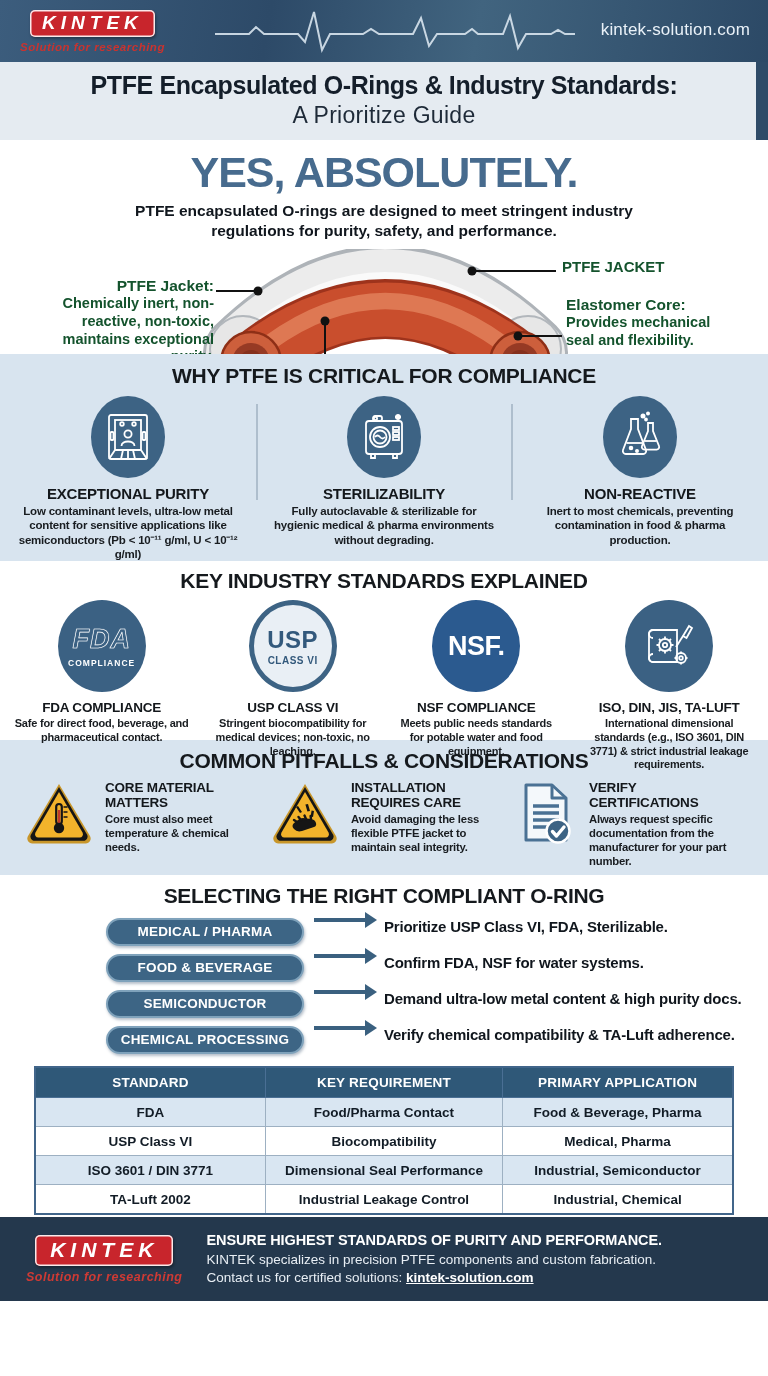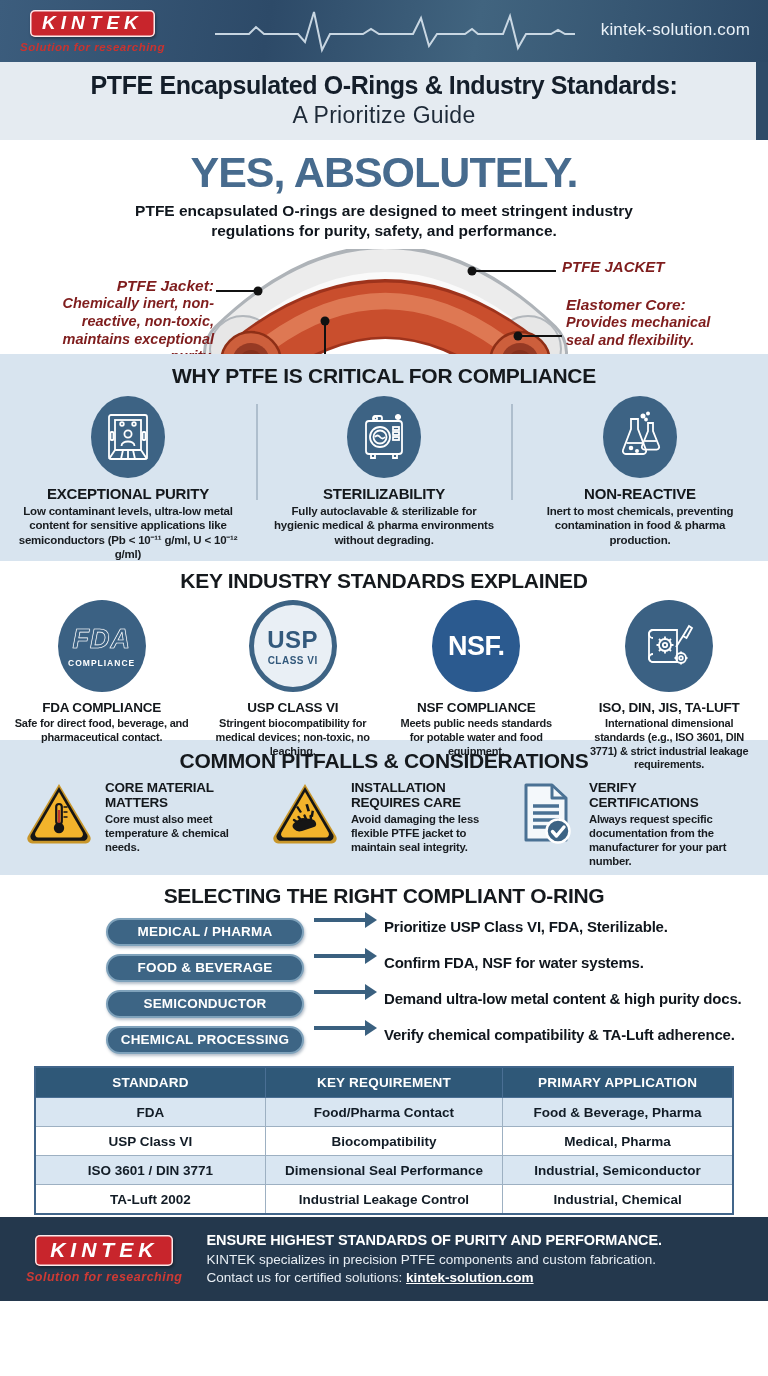--- a/index.html
+++ b/index.html
@@ -31,21 +31,21 @@
   .title-band .t1 { font-size:25px; font-weight:bold; color:#141e2a; letter-spacing:-.4px; }
   .title-band .t2 { font-size:23px; font-weight:400; color:#1e2a38; margin-top:2px; letter-spacing:.3px;}
   .title-right-strip { position:absolute; right:0; top:0; width:12px; height:78px; background:#2e4b68; }
 
   
   .hero { height:214px; background:#ffffff; text-align:center; }
   .hero h1 { padding-top:8px; font-size:43px; font-weight:bold; color:#476b8e; letter-spacing:-1px; }
   .hero .sub { margin-top:4px; font-size:15.5px; font-weight:bold; color:#10161d; line-height:1.3; }
   .diagram { position:relative; height:165px; margin-top:8px; text-align:left; }
   .diagram svg.oring { position:absolute; left:193px; top:0; }
-  .lbl { position:absolute; color:#7f1d1d;font-style:italic; }
+  .lbl { position:absolute; color:#14532d; }
   .lbl .lt { font-weight:bold; font-size:15.5px; }
   .lbl .lb { font-size:14.5px; font-weight:600; line-height:1.22; }
   .lbl-left { left:18px; top:28px; width:196px; text-align:right; }
   .lbl-topright { left:562px; top:9px; font-weight:bold; font-size:15px; }
   .lbl-right { left:566px; top:47px; width:170px; }
   .lbl-bottom { left:388px; top:103px; text-align:left; }
   .lbl-bottom .lt { font-size:16px; }
   .lbl-bottom .lb { font-size:14.5px; font-weight:500; }
 
   

